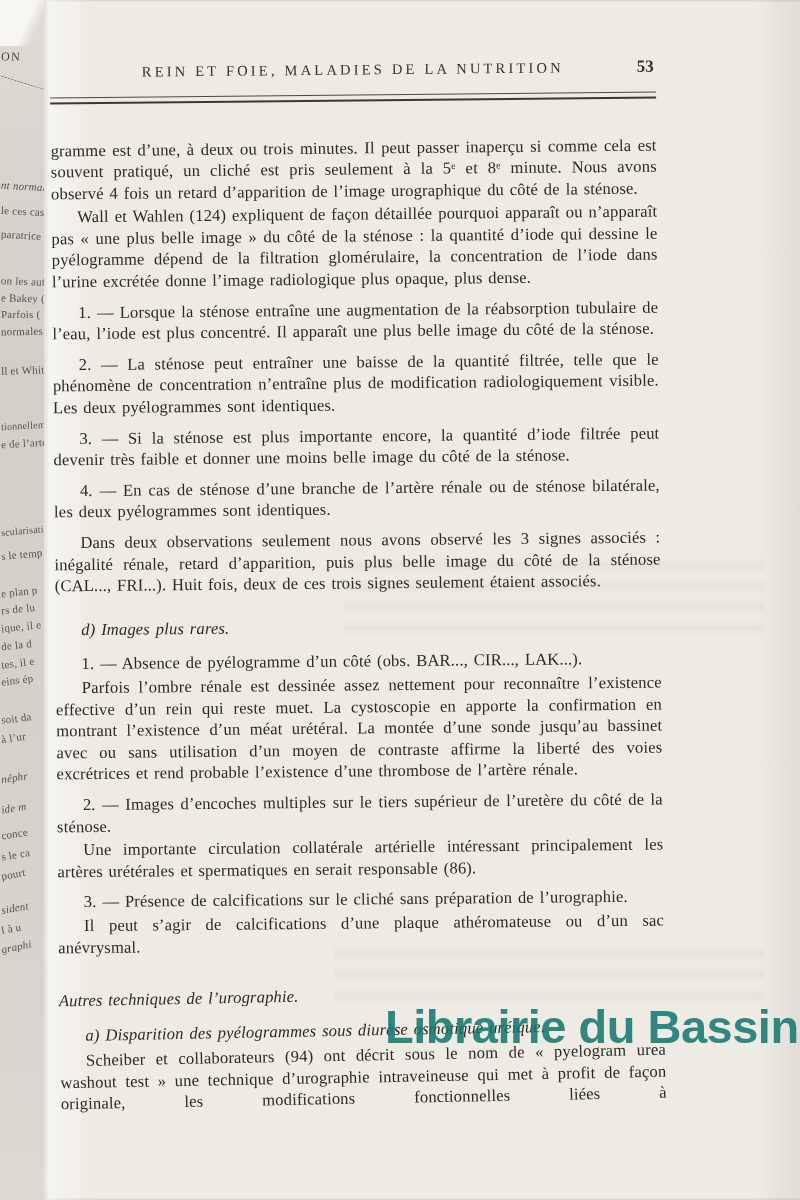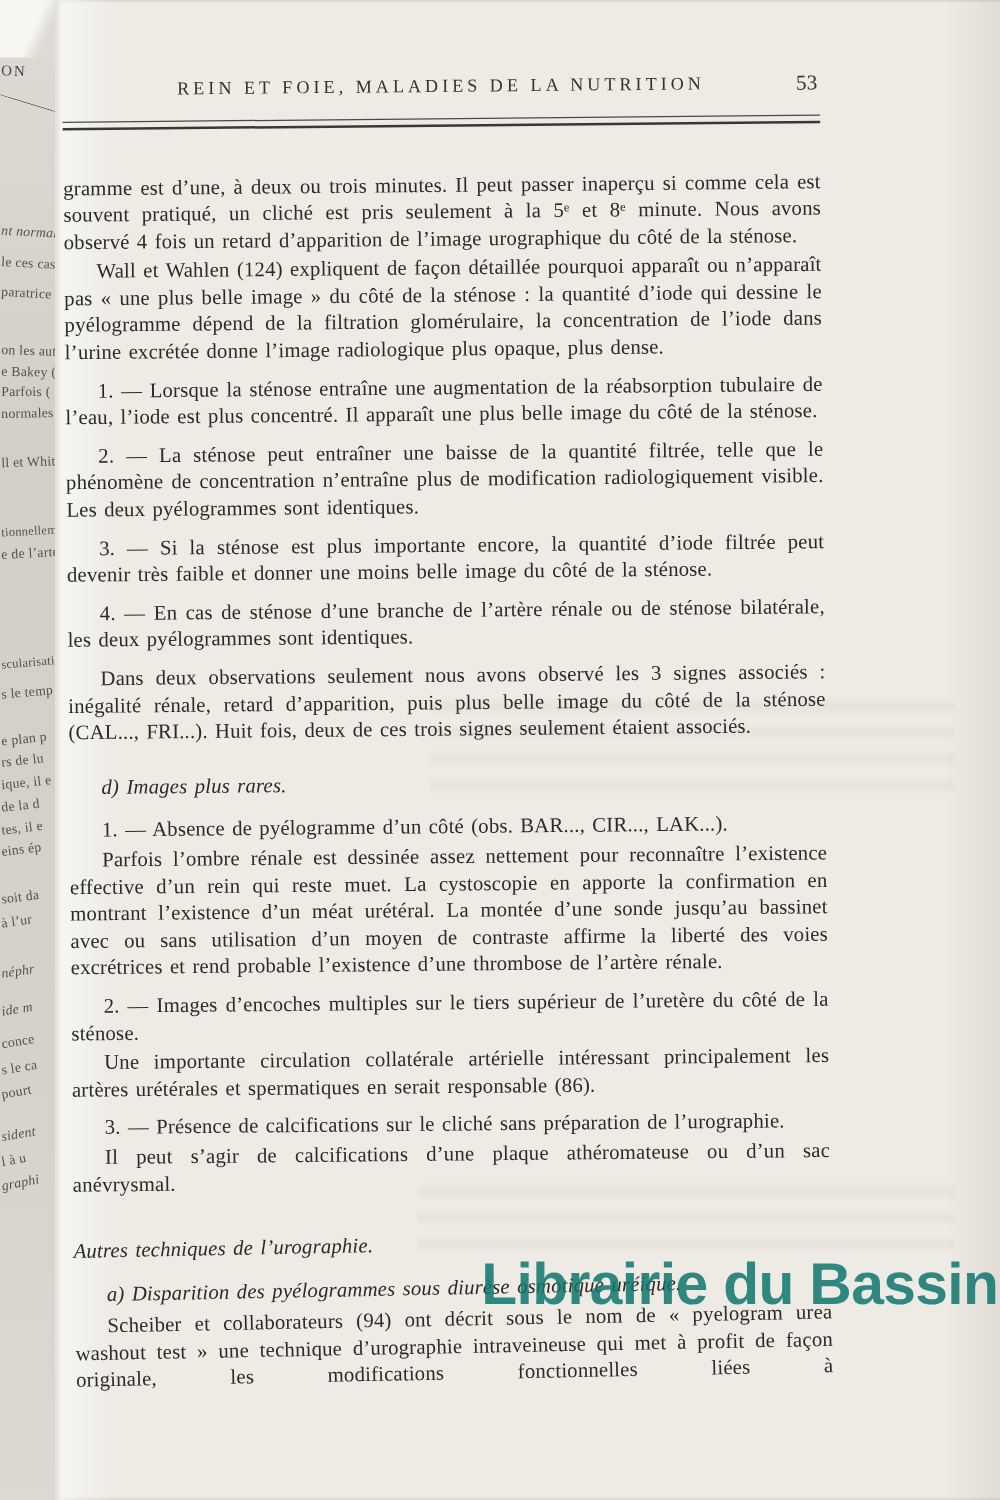--- a/index.html
+++ b/index.html
@@ -35,21 +35,21 @@
           rgba(90,88,80,.55) 13px,rgba(90,88,80,0) 21px);}
   .ghost1{left:300px;top:552px;width:420px;height:86px;}
   .ghost2{left:290px;top:940px;width:430px;height:62px;}
 
   
   .content{position:absolute;left:50px;top:0;width:606px;z-index:2;color:#2c2a24;
         transform:rotate(-0.55deg);transform-origin:40px 90px;}
   .pghead{position:relative;padding-top:64px;height:26px;}
   .pghead .title{display:block;text-align:center;font-size:14.5px;letter-spacing:3.2px;
         color:#35322c;font-weight:500;}
-  .pghead .num{position:absolute;right:2px;top:62px;font-size:17px;color:#35322c;}
+  .pghead .num{position:absolute;right:2px;top:62px;font-size:17px;color:#35322c;font-weight:bold;}
   .hrule{margin-top:7px;border-top:1.3px solid #4c4942;}
   .hrule2{margin-top:3.5px;border-top:2.3px solid #3b3833;margin-bottom:36px;}
 
   .body p{margin:0;font-size:16.6px;line-height:21.6px;text-align:justify;
         word-spacing:1.5px;letter-spacing:.15px;}
   p.ind{text-indent:26px;}
   p.sp{margin-top:9px;}
   p.sp2{margin-top:2px;}
   p.it{font-style:italic;}
   p.subhead{margin-top:22px;margin-bottom:13px;}

